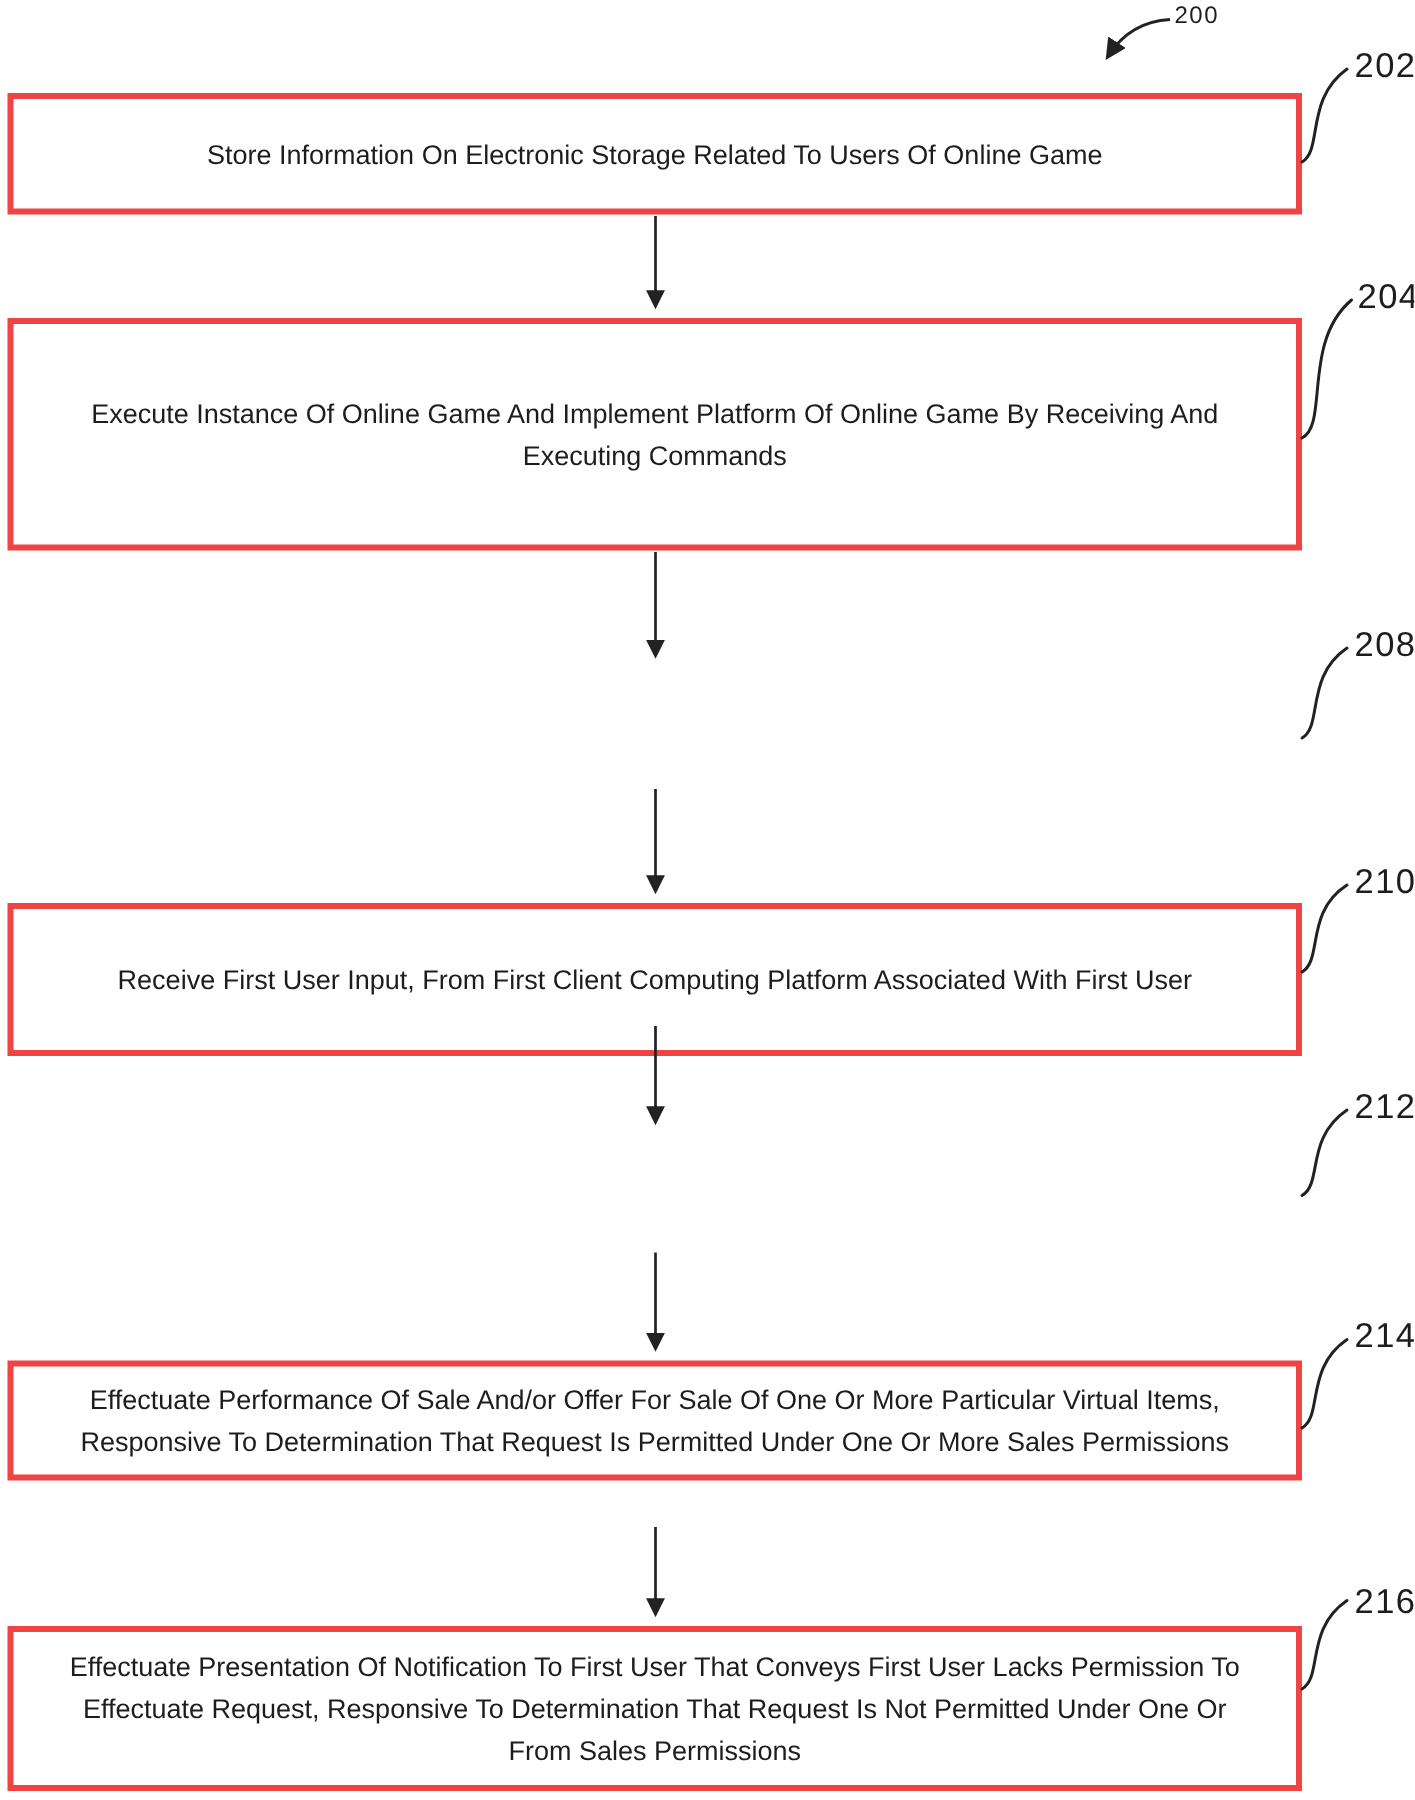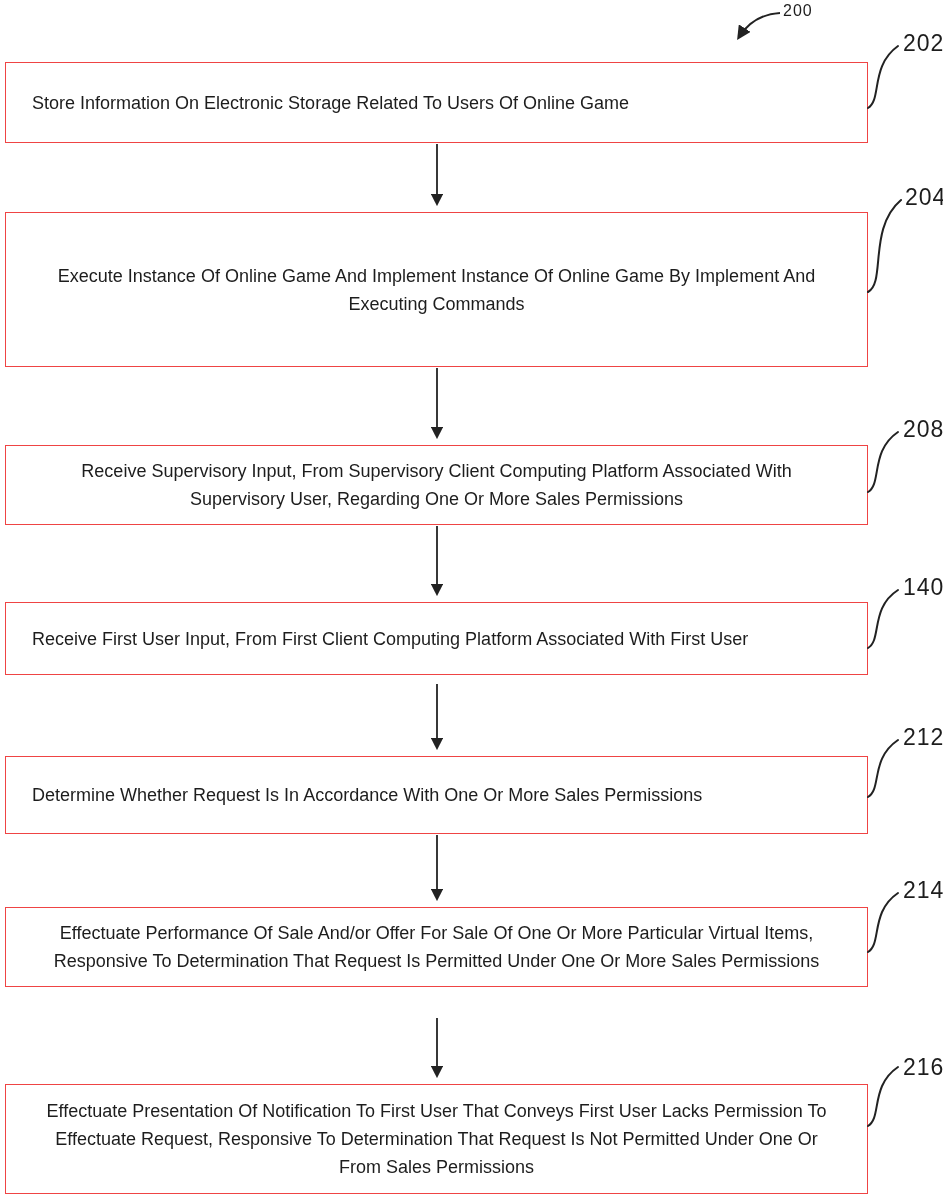--- a/index.html
+++ b/index.html
@@ -13,24 +13,25 @@
     height: 1200px;
     background: #ffffff;
     font-family: "Liberation Sans", sans-serif;
     overflow: hidden;
   }
   .step {
     position: absolute;
     left: 5px;
     width: 863px;
     box-sizing: border-box;
-    border: 1px solid #ef4444;
+    border: 4px solid #ef4444;
     background: #ffffff;
     display: flex;
     align-items: center;
+    justify-content: center;
     text-align: center;
     padding: 0 26px;
   }
   .step-text {
     font-size: 18px;
     line-height: 28px;
     color: #1d1d1d;
   }
   .ref {
     position: absolute;
@@ -52,49 +53,43 @@
 </head>
 <body>
 
 <div class="canvas">
 
   <div class="step" style="top:62px;height:81px">
     <span class="step-text">Store Information On Electronic Storage Related To Users Of Online Game</span>
   </div>
 
   <div class="step" style="top:212px;height:155px">
-    <span class="step-text">Execute Instance Of Online Game And Implement Instance Of Online Game By Implement And Executing Commands</span>
+    <span class="step-text">Execute Instance Of Online Game And Implement Platform Of Online Game By Receiving And Executing Commands</span>
   </div>
 
-  <div class="step" style="top:445px;height:80px">
-    <span class="step-text">Receive Supervisory Input, From Supervisory Client Computing Platform Associated With Supervisory User, Regarding One Or More Sales Permissions</span>
-  </div>
 
-  <div class="step" style="top:602px;height:73px">
+  <div class="step" style="top:602px;height:102px">
     <span class="step-text">Receive First User Input, From First Client Computing Platform Associated With First User</span>
   </div>
 
-  <div class="step" style="top:756px;height:78px">
-    <span class="step-text">Determine Whether Request Is In Accordance With One Or More Sales Permissions</span>
-  </div>
 
   <div class="step" style="top:907px;height:80px">
     <span class="step-text">Effectuate Performance Of Sale And/or Offer For Sale Of One Or More Particular Virtual Items, Responsive To Determination That Request Is Permitted Under One Or More Sales Permissions</span>
   </div>
 
   <div class="step" style="top:1084px;height:110px">
     <span class="step-text">Effectuate Presentation Of Notification To First User That Conveys First User Lacks Permission To Effectuate Request, Responsive To Determination That Request Is Not Permitted Under One Or From Sales Permissions</span>
   </div>
 
   <span class="ref fig-ref" style="left:783px;top:2px">200</span>
 
   <span class="ref" style="left:903px;top:30px">202</span>
   <span class="ref" style="left:905px;top:184px">204</span>
   <span class="ref" style="left:903px;top:416px">208</span>
-  <span class="ref" style="left:903px;top:574px">140</span>
+  <span class="ref" style="left:903px;top:574px">210</span>
   <span class="ref" style="left:903px;top:724px">212</span>
   <span class="ref" style="left:903px;top:877px">214</span>
   <span class="ref" style="left:903px;top:1054px">216</span>
 
   <svg class="overlay" width="943" height="1200" viewBox="0 0 943 1200">
     <defs>
       <marker id="arrowhead" viewBox="0 0 10 10" refX="7.5" refY="5" markerWidth="7" markerHeight="7" orient="auto-start-reverse">
         <path d="M 0 0 L 10 5 L 0 10 z" fill="#222222"></path>
       </marker>
     </defs>

